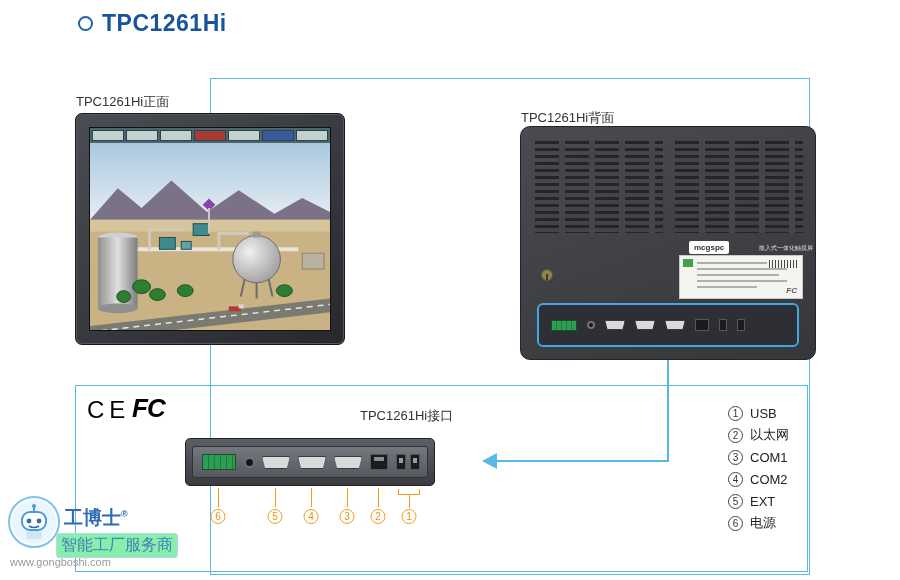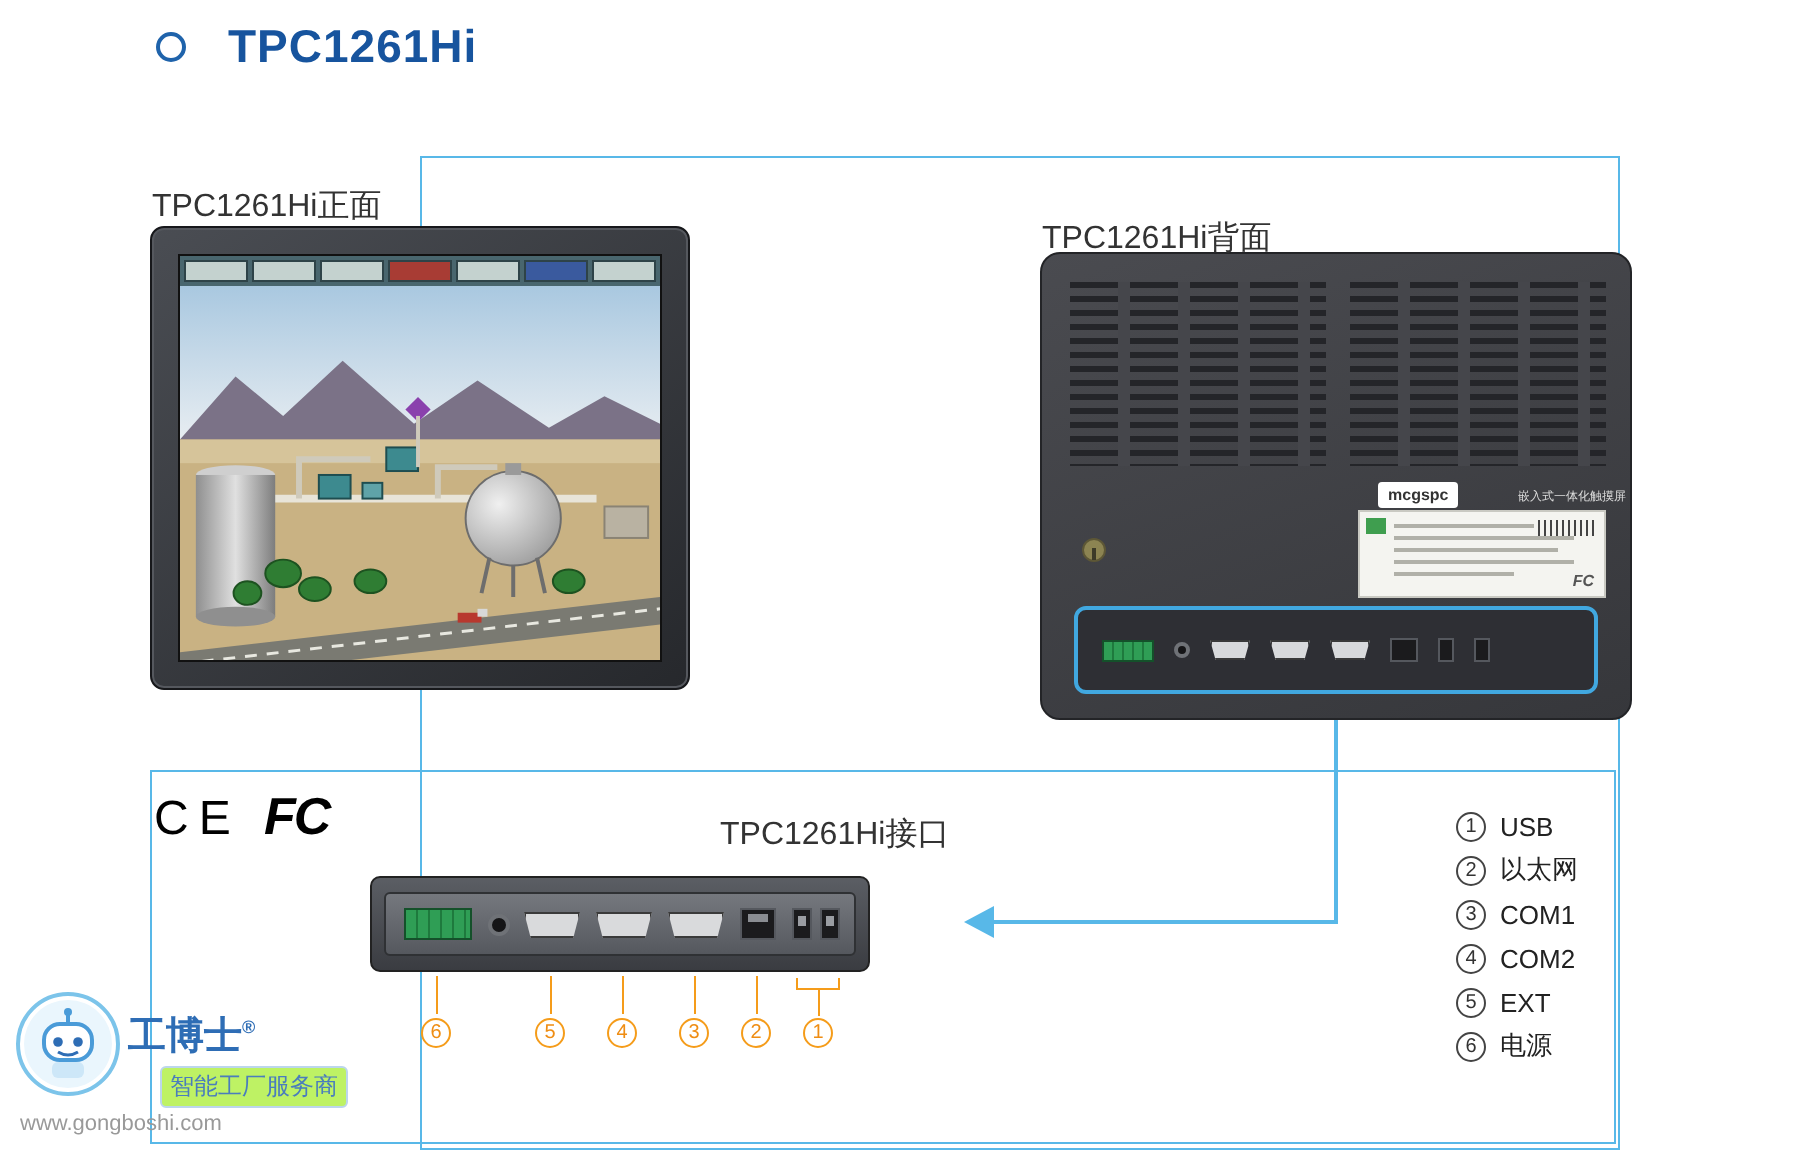--- a/index.html
+++ b/index.html
@@ -1,33 +1,33 @@
 <!DOCTYPE html>
 <html><head>
 <meta charset="utf-8">
 <style>
   *{margin:0;padding:0;box-sizing:border-box}
   html,body{width:900px;height:580px}
   body{position:relative;background:#fff;font-family:"Liberation Sans",sans-serif;overflow:hidden}
   .abs{position:absolute}
 
   
-  .title{left:78px;top:10px;display:flex;align-items:center;gap:21px;z-index:6}
+  .title{left:78px;top:10px;display:flex;align-items:center;gap:9px;z-index:6}
   .title-circle{width:15px;height:15px;border:2px solid #1f63ab;border-radius:50%}
   .title-text{font-size:23px;font-weight:bold;color:#17549e;letter-spacing:.5px}
 
   
   .main-frame{left:210px;top:78px;width:600px;height:497px;border:1px solid #58b8e8;z-index:0}
   .bottom-box{left:75px;top:385px;width:733px;height:187px;border:1px solid #58b8e8;z-index:1}
   .arrow-v{left:667px;top:360px;width:2px;height:101px;background:#58b8e8;z-index:2}
   .arrow-h{left:496px;top:460px;width:173px;height:2px;background:#58b8e8;z-index:2}
   .arrow-head{left:482px;top:453px;width:0;height:0;border-top:8px solid transparent;border-bottom:8px solid transparent;border-right:15px solid #58b8e8;z-index:2}
 
   
-  .sec-label{font-size:16px;color:#333;z-index:4}
+  .sec-label{font-size:13px;color:#333;z-index:4}
   .front-label{left:76px;top:93px}
   .back-label{left:521px;top:109px}
   .iface-label{left:360px;top:407px;z-index:2}
 
   
   .front-panel{left:75px;top:113px;width:270px;height:232px;z-index:3;background:linear-gradient(145deg,#4a4d53,#26282c);border:1px solid #17181b;border-radius:7px;box-shadow:inset 0 0 0 1px #55585e}
   .screen{position:absolute;left:13px;top:13px;right:13px;bottom:13px;background:#000;border:1px solid #111;display:flex;flex-direction:column;overflow:hidden}
   .menu-bar{height:15px;background:#49666e;display:flex;gap:2px;padding:2px;flex:0 0 auto}
   .menu-cell{height:11px;border:1px solid #2e4348;background:#c4d2cf;flex:1}
   .menu-cell.red{background:#a83c34}
@@ -51,21 +51,21 @@
   .sticker-barcode{position:absolute;right:5px;top:4px;width:28px;height:8px;background:repeating-linear-gradient(90deg,#444 0 1px,transparent 1px 3px)}
   .sticker-fcc{position:absolute;right:5px;bottom:3px;font-size:8px;font-weight:800;font-style:italic;color:#555}
   .conn-box{position:absolute;left:16px;top:176px;width:262px;height:44px;border:2px solid #41a8e0;border-radius:6px;background:#2e2f34;display:flex;align-items:center;gap:10px;padding:0 12px}
   .m-term{width:26px;height:11px;background:repeating-linear-gradient(90deg,#2f9e55 0 4px,#1e7a3d 4px 5px);border:1px solid #14512a}
   .m-round{width:8px;height:8px;border-radius:50%;background:#151517;border:2px solid #6f7277}
   .m-db9{width:20px;height:10px;background:#d9dadc;border:1px solid #3a3a3a;clip-path:polygon(0 0,100% 0,86% 100%,14% 100%)}
   .m-rj45{width:14px;height:12px;background:#1b1b1d;border:1px solid #55585e}
   .m-usb{width:8px;height:12px;background:#1b1b1d;border:1px solid #55585e}
 
   
-  .certs-ce{left:77px;top:396px;font-size:24px;color:#000;letter-spacing:5px;z-index:2}
+  .certs-ce{left:87px;top:396px;font-size:24px;color:#000;letter-spacing:5px;z-index:2}
   .certs-fcc{left:132px;top:393px;font-size:26px;font-weight:800;font-style:italic;color:#000;letter-spacing:-1px;z-index:2}
   .strip{left:185px;top:438px;width:250px;height:48px;z-index:2;background:linear-gradient(#5b5e64,#3a3c41);border:1px solid #222;border-radius:5px}
   .strip-face{position:absolute;left:6px;top:7px;right:6px;bottom:7px;background:linear-gradient(#75787e,#55585e);border:1px solid #2f3134;border-radius:3px}
   .k-term{position:absolute;left:16px;top:15px;width:34px;height:16px;background:repeating-linear-gradient(90deg,#2f9e55 0 5px,#1e7a3d 5px 6px);border:1px solid #14512a}
   .k-round{position:absolute;left:58px;top:18px;width:11px;height:11px;border-radius:50%;background:#151517;border:2px solid #6f7277}
   .k-db9{position:absolute;top:17px;width:28px;height:13px;background:#d9dadc;border:1px solid #3a3a3a;clip-path:polygon(0 0,100% 0,88% 100%,12% 100%)}
   .k-rj45{position:absolute;left:184px;top:15px;width:18px;height:16px;background:#1b1b1d;border:1px solid #55585e}
   .k-rj45::after{content:"";position:absolute;left:3px;top:2px;right:3px;height:4px;background:#8a8d92}
   .k-usb{position:absolute;top:15px;width:10px;height:16px;background:#1b1b1d;border:1px solid #55585e}
   .k-usb::after{content:"";position:absolute;left:2px;top:3px;right:2px;height:5px;background:#9a9da2}
@@ -79,21 +79,21 @@
   
   .legend{left:728px;top:402px;z-index:2}
   .legend-item{display:flex;align-items:center;gap:7px;height:22px}
   .legend-num{width:15px;height:15px;border:1px solid #444;border-radius:50%;font-size:10px;line-height:14px;text-align:center;color:#333;flex:0 0 auto}
   .legend-label{font-size:13px;color:#222}
 
   
   .wm-logo{left:8px;top:496px;width:52px;height:52px;border-radius:50%;border:2px solid #7cc4ea;background:#fff;z-index:5;overflow:hidden}
   .wm-name{left:64px;top:505px;font-size:19px;font-weight:bold;color:#2e6db5;z-index:5}
   .wm-reg{font-size:9px;vertical-align:super;color:#2e6db5}
-  .wm-tag{left:80px;top:533px;font-size:12px;color:#4a7dbd;z-index:5;border:1px solid #bcd6ec;padding:1px 4px;border-radius:3px;background:#bef264}
+  .wm-tag{left:56px;top:533px;font-size:16px;color:#4a7dbd;z-index:5;border:1px solid #bcd6ec;padding:1px 4px;border-radius:3px;background:#86efac}
   .wm-url{left:10px;top:556px;font-size:11px;color:#999;z-index:5}
 </style>
 </head>
 <body>
 
 <div class="abs title">
   <span class="title-circle"></span>
   <span class="title-text">TPC1261Hi</span>
 </div>
 

